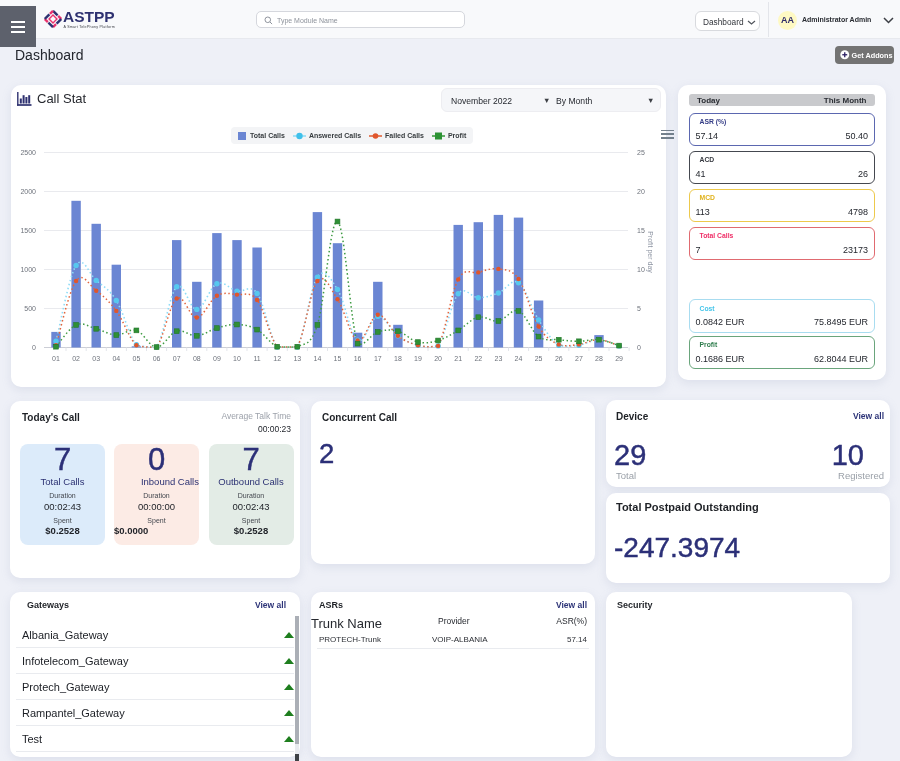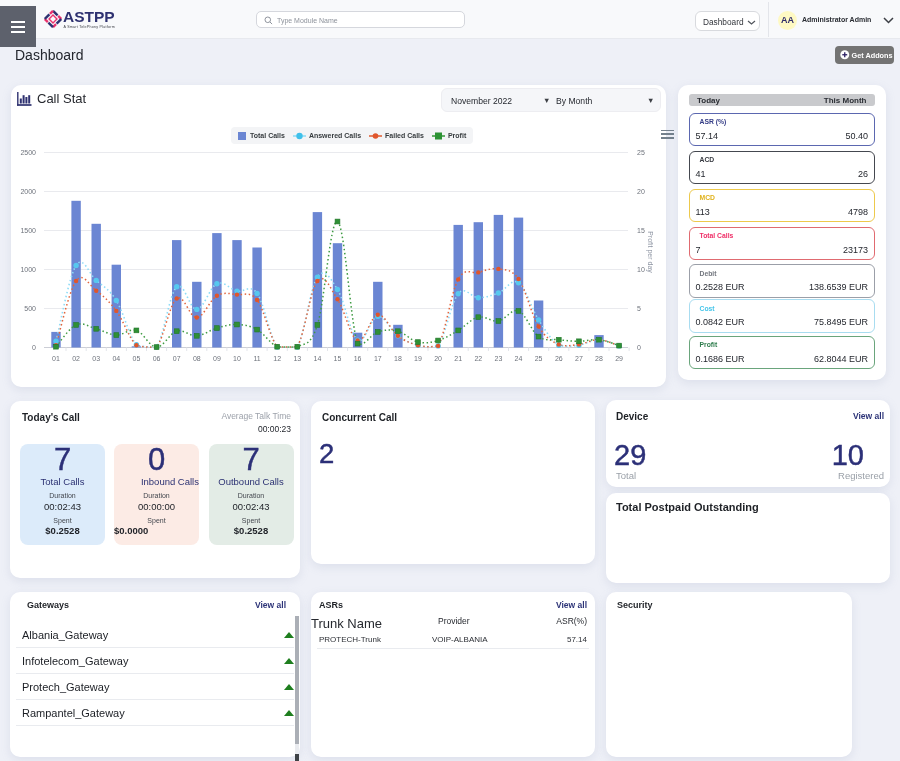--- a/index.html
+++ b/index.html
@@ -305,25 +305,20 @@
     <div class="abs" style="left:10.5px;top:104.0px;width:186.5px;height:33.5px;border:1px solid #edc94c;border-radius:6px">
       <div class="abs" style="left:10px;top:4.5px;font-size:6.8px;font-weight:bold;color:#e0b21c">MCD</div>
       <div class="abs" style="left:6px;top:17px;font-size:9px;color:#24272e">113</div>
       <div class="abs" style="right:6px;top:17px;font-size:9px;color:#24272e">4798</div>
     </div>
     <div class="abs" style="left:10.5px;top:142.0px;width:186.5px;height:33.5px;border:1px solid #e06a70;border-radius:6px">
       <div class="abs" style="left:10px;top:4.5px;font-size:6.8px;font-weight:bold;color:#ef2e67">Total Calls</div>
       <div class="abs" style="left:6px;top:17px;font-size:9px;color:#24272e">7</div>
       <div class="abs" style="right:6px;top:17px;font-size:9px;color:#24272e">23173</div>
     </div>
-    <div class="abs" style="left:10.5px;top:179.5px;width:186.5px;height:33.5px;border:1px solid #9b9fa8;border-radius:6px">
-      <div class="abs" style="left:10px;top:4.5px;font-size:6.8px;font-weight:bold;color:#73777f">Debit</div>
-      <div class="abs" style="left:6px;top:17px;font-size:9px;color:#24272e">0.2528 EUR</div>
-      <div class="abs" style="right:6px;top:17px;font-size:9px;color:#24272e">138.6539 EUR</div>
-    </div>
     <div class="abs" style="left:10.5px;top:214.5px;width:186.5px;height:33.5px;border:1px solid #a8dcf0;border-radius:6px">
       <div class="abs" style="left:10px;top:4.5px;font-size:6.8px;font-weight:bold;color:#45c5ea">Cost</div>
       <div class="abs" style="left:6px;top:17px;font-size:9px;color:#24272e">0.0842 EUR</div>
       <div class="abs" style="right:6px;top:17px;font-size:9px;color:#24272e">75.8495 EUR</div>
     </div>
     <div class="abs" style="left:10.5px;top:251.0px;width:186.5px;height:33.5px;border:1px solid #6aa57c;border-radius:6px">
       <div class="abs" style="left:10px;top:4.5px;font-size:6.8px;font-weight:bold;color:#2f7d4d">Profit</div>
       <div class="abs" style="left:6px;top:17px;font-size:9px;color:#24272e">0.1686 EUR</div>
       <div class="abs" style="right:6px;top:17px;font-size:9px;color:#24272e">62.8044 EUR</div>
     </div>
@@ -364,20 +359,21 @@
 <div class="card" style="left:606px;top:400px;width:284px;height:86.5px">
   <div class="abs" style="left:10px;top:11px;font-size:10px;font-weight:bold;color:#1e2126">Device</div>
   <div class="viewall" style="right:6px;top:11px">View all</div>
   <div class="abs bn" style="left:8px;top:40.5px;font-size:29px;line-height:29px;color:#2c3078">29</div>
   <div class="abs" style="left:10px;top:70px;font-size:9.5px;color:#9aa0a8">Total</div>
   <div class="abs bn" style="right:26px;top:40.5px;font-size:29px;line-height:29px;color:#2c3078">10</div>
   <div class="abs" style="right:6px;top:70px;font-size:9.5px;color:#9aa0a8">Registered</div>
 </div>
 <div class="card" style="left:606px;top:493px;width:284px;height:90px">
   <div class="abs" style="left:10px;top:8px;font-size:11px;font-weight:bold;color:#1e2126">Total Postpaid Outstanding</div>
+  <div class="abs bn" style="left:8px;top:40.5px;font-size:28px;line-height:28px;color:#2c3078">-247.3974</div>
 </div>
 <div class="card" style="left:10px;top:592px;width:290px;height:165px;overflow:hidden">
     <div class="abs" style="left:17px;top:8px;font-size:9px;font-weight:bold;color:#1e2126">Gateways</div>
     <div class="viewall" style="right:14px;top:8px">View all</div>
     <div class="abs" style="left:6px;top:30px;width:278px;height:26px;border-bottom:1px solid #e9ebef">
       <div class="abs" style="left:6px;top:7px;font-size:11px;color:#1b1e24">Albania_Gateway</div>
       <svg class="abs" style="left:268px;top:10px" width="10" height="6" viewBox="0 0 10 6">
         <path d="M5 0L10 6H0z" fill="#1e7e1e"></path>
       </svg>
     </div>
@@ -388,20 +384,26 @@
       </svg>
     </div>
     <div class="abs" style="left:6px;top:82px;width:278px;height:26px;border-bottom:1px solid #e9ebef">
       <div class="abs" style="left:6px;top:7px;font-size:11px;color:#1b1e24">Protech_Gateway</div>
       <svg class="abs" style="left:268px;top:10px" width="10" height="6" viewBox="0 0 10 6">
         <path d="M5 0L10 6H0z" fill="#1e7e1e"></path>
       </svg>
     </div>
     <div class="abs" style="left:6px;top:108px;width:278px;height:26px;border-bottom:1px solid #e9ebef">
       <div class="abs" style="left:6px;top:7px;font-size:11px;color:#1b1e24">Rampantel_Gateway</div>
+      <svg class="abs" style="left:268px;top:10px" width="10" height="6" viewBox="0 0 10 6">
+        <path d="M5 0L10 6H0z" fill="#1e7e1e"></path>
+      </svg>
+    </div>
+    <div class="abs" style="left:6px;top:134px;width:278px;height:26px;border-bottom:1px solid #e9ebef">
+      <div class="abs" style="left:6px;top:7px;font-size:11px;color:#1b1e24">Test</div>
       <svg class="abs" style="left:268px;top:10px" width="10" height="6" viewBox="0 0 10 6">
         <path d="M5 0L10 6H0z" fill="#1e7e1e"></path>
       </svg>
     </div>
     <div class="abs" style="left:285px;top:24px;width:4px;height:141px;background:#e9ebef"></div>
     <div class="abs" style="left:285px;top:24px;width:4px;height:128px;background:#abafb6"></div>
   </div>
 <div class="abs" style="left:294.5px;top:754px;width:4.5px;height:7px;background:#3f4246"></div>
 <div class="card" style="left:311px;top:592px;width:284px;height:165px">
   <div class="abs" style="left:8px;top:8px;font-size:9px;font-weight:bold;color:#1e2126">ASRs</div>

